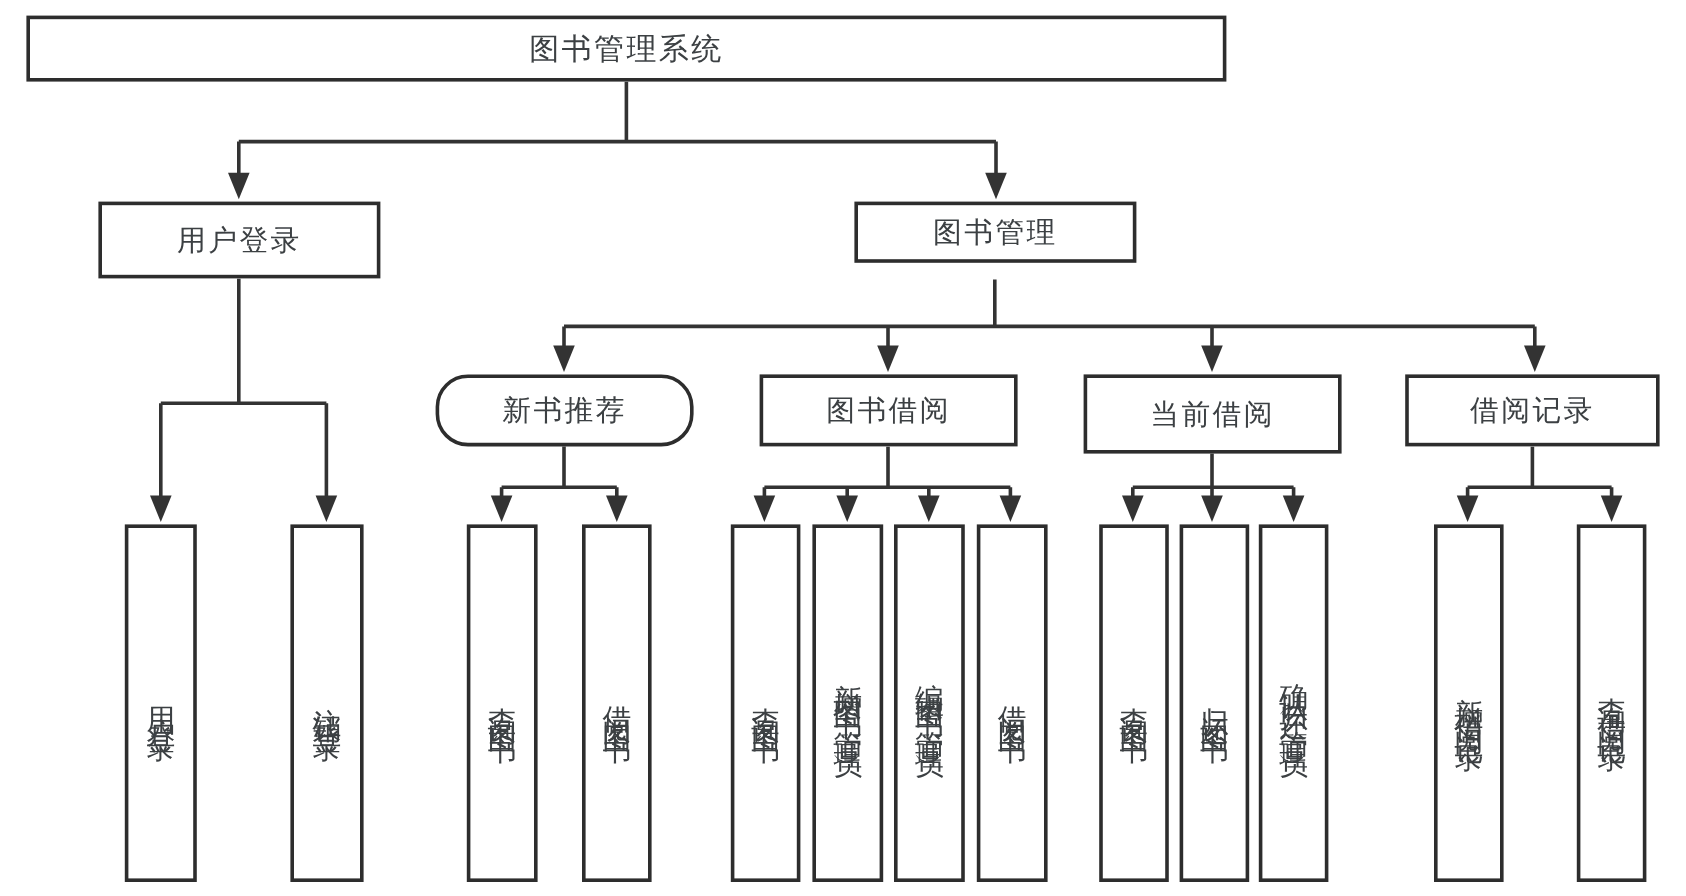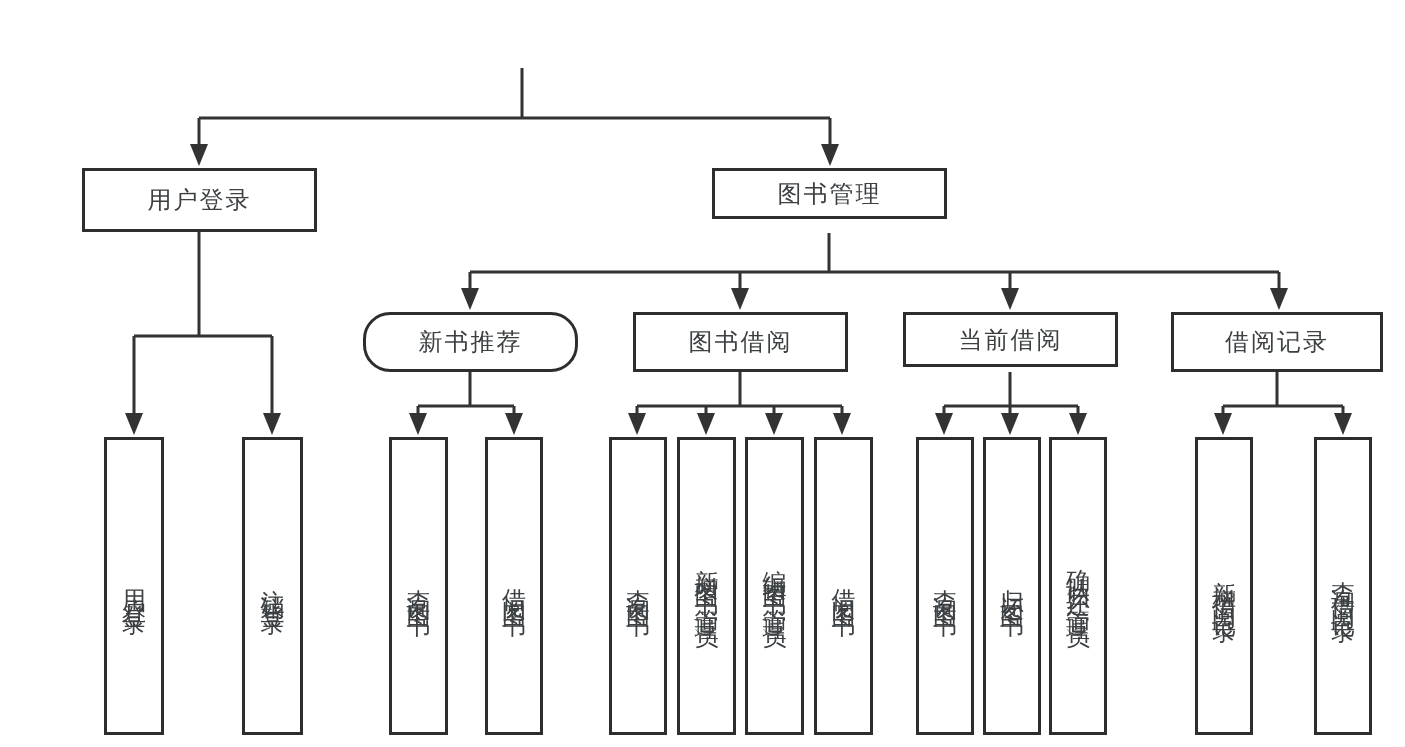--- a/index.html
+++ b/index.html
@@ -100,35 +100,38 @@
       <polygon points="1001,413 1019,413 1010,435"></polygon>
       <polygon points="1069,413 1087,413 1078,435"></polygon>
     </g>
     <g>
       <path d="M1277 372 V406 M1223 406 H1343 M1223 406 V419 M1343 406 V419"></path>
       <polygon points="1214,413 1232,413 1223,435"></polygon>
       <polygon points="1334,413 1352,413 1343,435"></polygon>
     </g>
   </svg>
 
+  <div class="box root" style="left:22px; top:13px; width:1000px; height:55px;">
+    <span class="h-label">图书管理系统</span>
+  </div>
 
   <div class="box" style="left:82px; top:168px; width:235px; height:64px;">
     <span class="h-label">用户登录</span>
   </div>
   <div class="box" style="left:712px; top:168px; width:235px; height:51px;">
     <span class="h-label">图书管理</span>
   </div>
 
   <div class="box" style="left:363px; top:312px; width:215px; height:60px;border-radius:27px;">
     <span class="h-label">新书推荐</span>
   </div>
   <div class="box" style="left:633px; top:312px; width:215px; height:60px;">
     <span class="h-label">图书借阅</span>
   </div>
-  <div class="box" style="left:903px; top:312px; width:215px; height:55px;">
+  <div class="box" style="left:903px; top:312px; width:215px; height:66px;">
     <span class="h-label">当前借阅</span>
   </div>
   <div class="box" style="left:1171px; top:312px; width:212px; height:60px;">
     <span class="h-label">借阅记录</span>
   </div>
 
   <div class="box leaf" style="left:104px; top:437px; width:60px; height:298px;">
     <span class="vtext">用户登录</span>
   </div>
   <div class="box leaf" style="left:242px; top:437px; width:61px; height:298px;">

